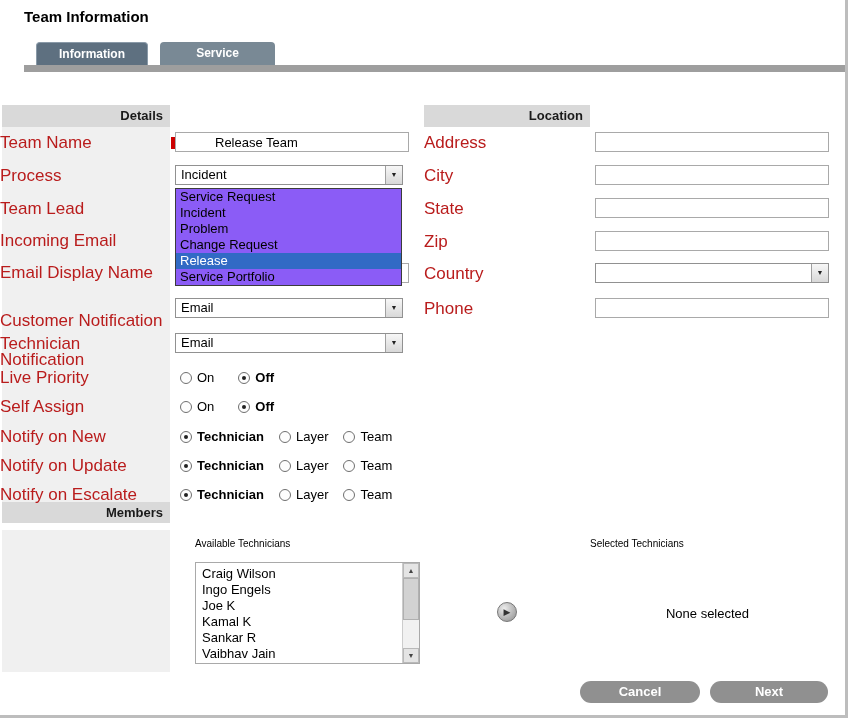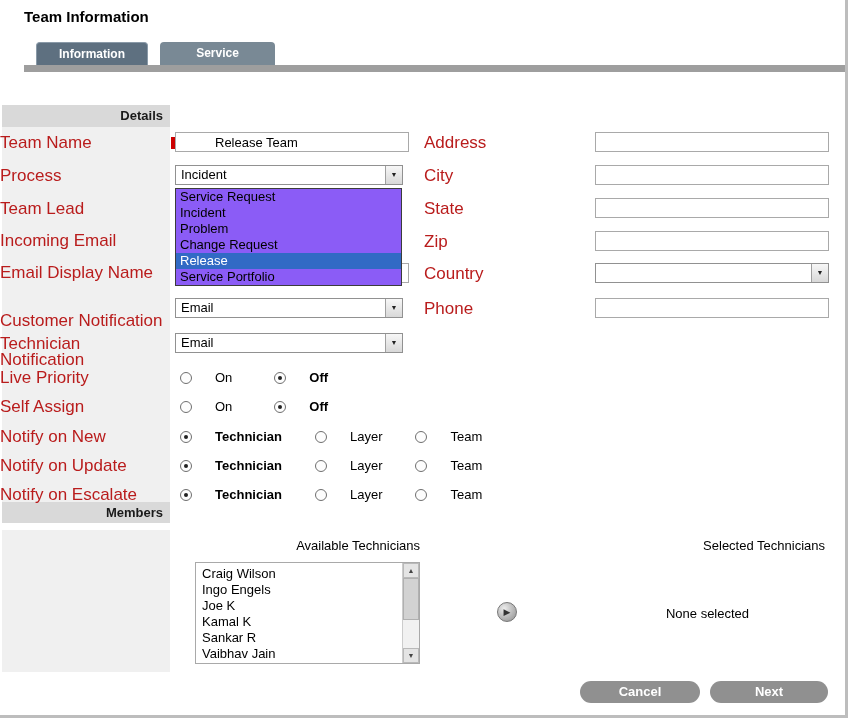--- a/index.html
+++ b/index.html
@@ -28,30 +28,30 @@
   .combo-text { position:absolute; left:5px; top:0; line-height:18px; }
   .combo-btn { position:absolute; right:0; top:0; width:17px; height:18px;
                background:linear-gradient(#f7f7f7,#d8d8d8); border-left:1px solid #a0a0a0;
                text-align:center; font-size:7px; line-height:18px; color:#222; }
 
   .dropdown { position:absolute; left:175px; top:188px; width:227px; background:#8b5cf6;
               border:1px solid #3c3c3c; z-index:5; }
   .opt { height:16px; line-height:16px; font-size:13px; padding-left:4px; cursor:pointer; }
   .opt.hl { background:#316ac5; color:#fff; }
 
-  .radio-row { position:absolute; left:180px; height:15px; display:flex; align-items:center; font-size:13px;gap:18px; }
+  .radio-row { position:absolute; left:180px; height:15px; display:flex; align-items:center; font-size:13px; }
   .radio { display:inline-block; width:12px; height:12px; border:1px solid #6f6f6f; border-radius:50%;
            background:#fdfdfd; margin-right:5px; position:relative; cursor:pointer; flex:none; }
   .radio.checked::after { content:""; position:absolute; left:3px; top:3px; width:4px; height:4px;
                           border-radius:50%; background:#222; }
   .rlabel { margin-right:24px; }
   .radio-row.tight .rlabel { margin-right:15px; }
   .rlabel.sel { font-weight:bold; }
 
-  .col-title { position:absolute; top:538px; font-size:13px; text-align:right; }
+  .col-title { position:absolute; top:538px; font-size:10px; text-align:left; }
   .listbox { position:absolute; left:195px; top:562px; width:225px; height:102px;
              border:1px solid #a9a9a9; background:#fff; padding-top:3px; }
   .litem { font-size:13px; height:16px; line-height:16px; padding-left:6px; cursor:default; }
   .vscroll { position:absolute; right:0; top:0; bottom:0; width:17px; background:#f1f1f1; border-left:1px solid #ccc; }
   .sbtn { position:absolute; left:0; width:16px; height:15px; background:#e4e4e4; border:1px solid #b9b9b9;
           font-size:7px; text-align:center; line-height:13px; color:#444; cursor:pointer; }
   .sbtn.up { top:0; } .sbtn.down { bottom:0; }
   .sthumb { position:absolute; left:0; top:15px; width:16px; height:42px; background:#d2d2d2;
             border:1px solid #b0b0b0; cursor:pointer; }
 
@@ -71,20 +71,21 @@
   <div class="page-title">Team Information</div>
 
   <div class="tab active">Information</div>
   <div class="tab inactive">Service</div>
   <div class="tab-band"></div>
 
   <div class="label-col" style="top:127px; height:382px;"></div>
   <div class="label-col" style="top:530px; height:142px;"></div>
 
   <div class="section-header" style="left:2px; top:105px; width:168px;">Details</div>
+  <div class="section-header" style="left:424px; top:105px; width:166px;">Location</div>
   <div class="section-header" style="left:2px; top:502px; width:168px; height:21px; line-height:21px;">Members</div>
 
   <div class="flabel left" style="top:135px;">
     <span>Team Name</span>
     <span class="req"></span>
   </div>
   <div class="flabel left" style="top:168px;">Process</div>
   <div class="flabel left" style="top:201px;">Team Lead</div>
   <div class="flabel left" style="top:233px;">Incoming Email</div>
   <div class="flabel left" style="top:265px;">Email Display Name</div>

